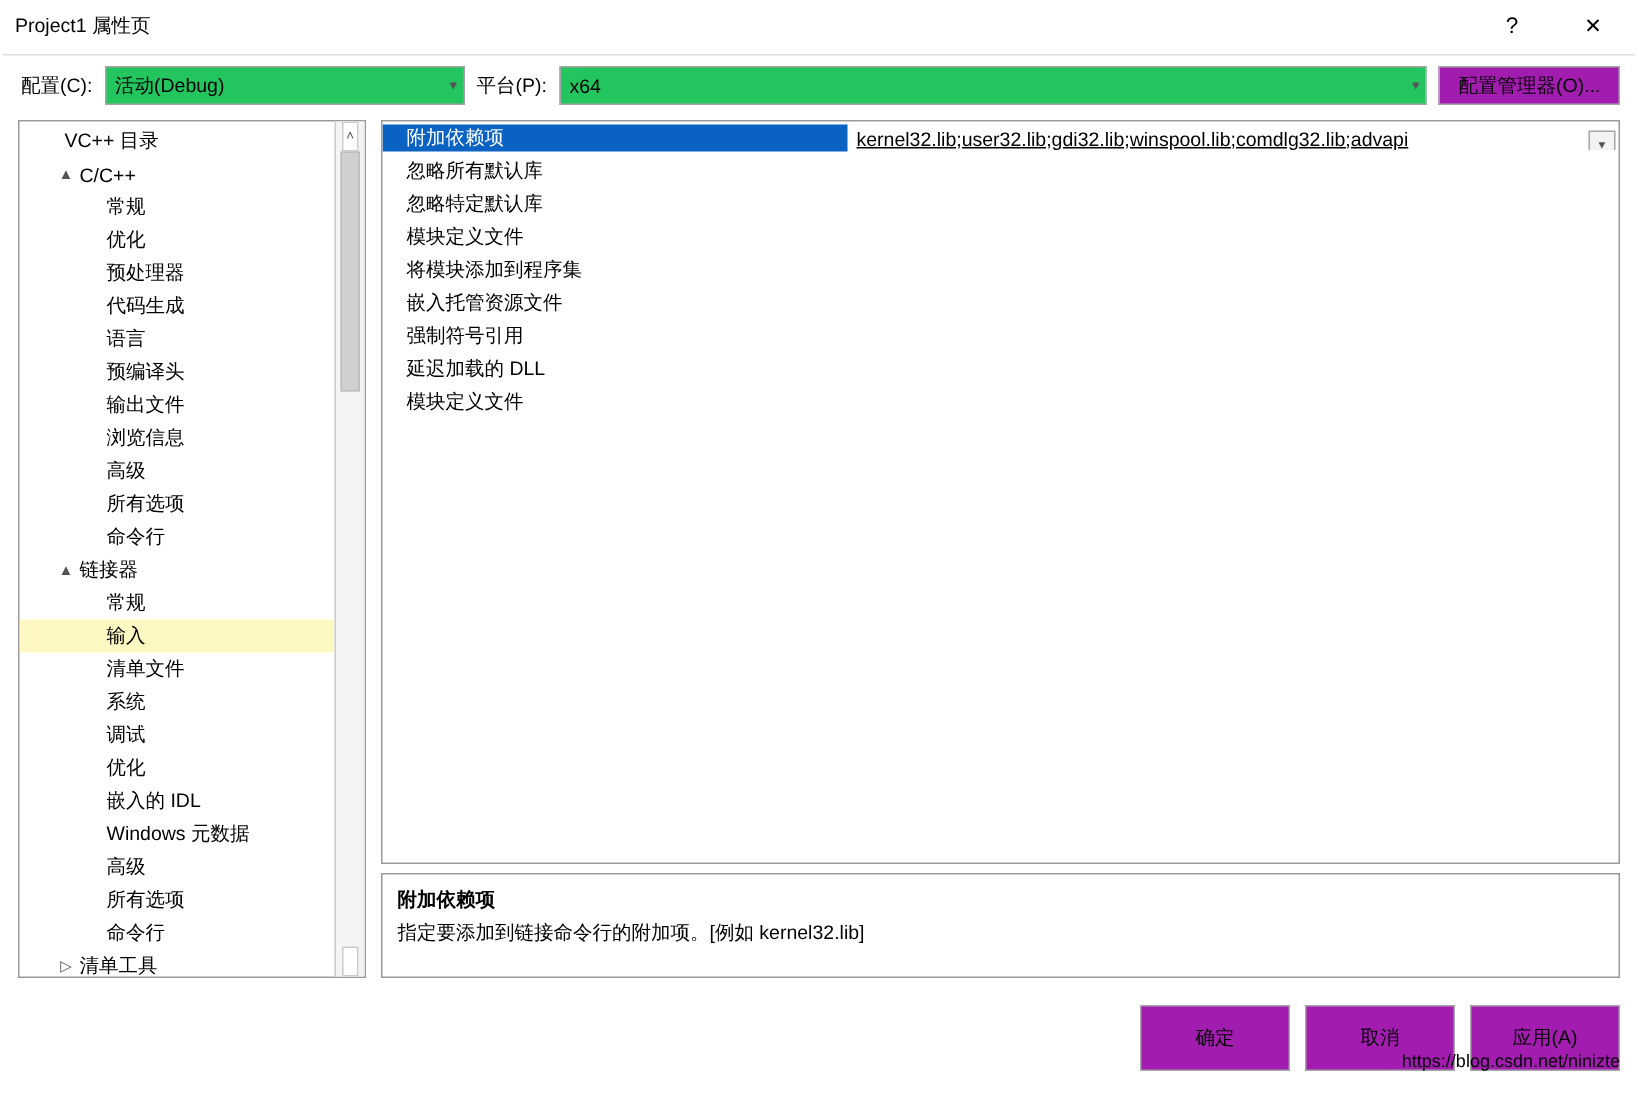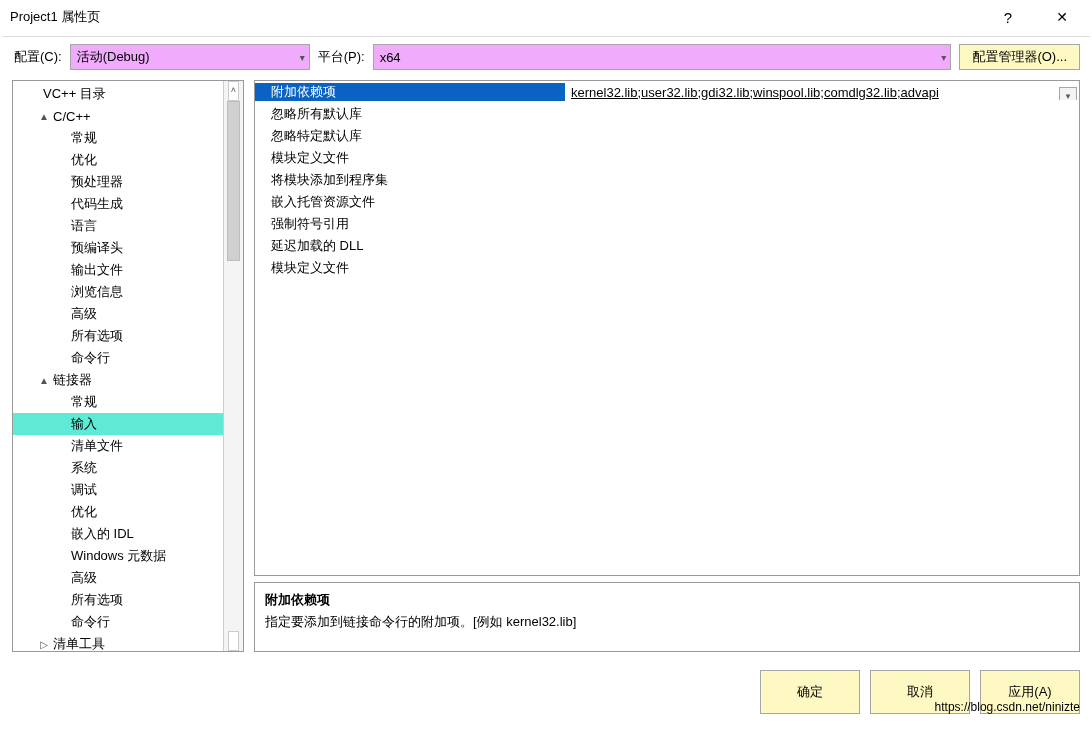--- a/index.html
+++ b/index.html
@@ -28,41 +28,41 @@
   
   .config-row {
     display: flex;
     align-items: center;
     gap: 8px;
     padding: 10px 12px 10px 14px;
   }
   .config-label { font-size: 13px; white-space: nowrap; }
   .combo {
     border: 1px solid #a6a6a6;
-    background: #f0abfc;
+    background: #22c55e;
     height: 26px;
     display: flex;
     align-items: center;
     padding: 0 6px;
     position: relative;
   }
   .combo .arrow {
     position: absolute;
     right: 4px;
     top: 50%;
     transform: translateY(-50%);
     font-size: 10px;
     color: #555;
     pointer-events: none;
   }
   #config-combo { width: 240px; }
   #platform-combo { flex: 1; min-width: 0; }
   .btn {
     border: 1px solid #a6a6a6;
-    background: #fef9c3;
+    background: #a21caf;
     height: 26px;
     padding: 0 12px;
     display: inline-flex;
     align-items: center;
     justify-content: center;
     cursor: pointer;
     white-space: nowrap;
   }
   #config-mgr-btn { min-width: 120px; }
   
@@ -128,21 +128,21 @@
     border: 1px solid #bcbcbc;
   }
   .tree-item {
     display: flex;
     align-items: center;
     height: 22px;
     padding-left: 8px;
     cursor: pointer;
     white-space: nowrap;
   }
-  .tree-item.selected { background: #5eead4; }
+  .tree-item.selected { background: #fef9c3; }
   .tree-toggle {
     width: 14px;
     font-size: 10px;
     color: #555;
     display: inline-block;
     text-align: center;
   }
   .tree-label { margin-left: 2px; }
   .indent-1 { padding-left: 28px; }
   .indent-2 { padding-left: 56px; }

